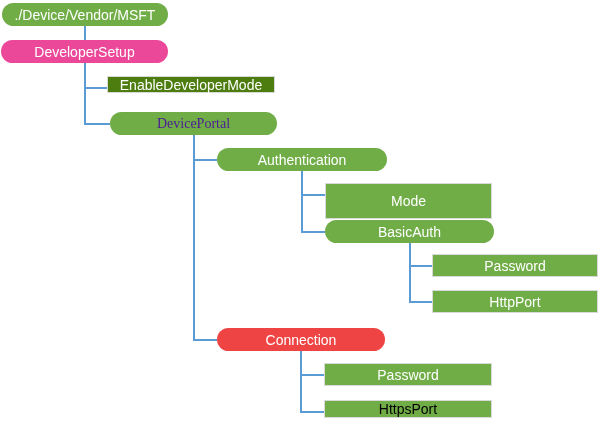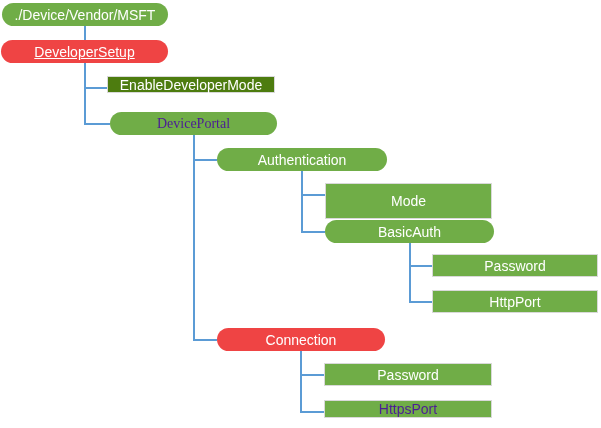--- a/index.html
+++ b/index.html
@@ -60,21 +60,21 @@
     <div class="edge" style="left: 409px; top: 265px; width: 23px; height: 2px; background: rgb(91, 155, 213);"></div>
     <div class="edge" style="left: 409px; top: 243px; width: 2px; height: 60px; background: rgb(91, 155, 213);"></div>
     <div class="edge" style="left: 409px; top: 301px; width: 23px; height: 2px; background: rgb(91, 155, 213);"></div>
     <div class="edge" style="left: 300px; top: 351px; width: 2px; height: 25px; background: rgb(91, 155, 213);"></div>
     <div class="edge" style="left: 300px; top: 374px; width: 24px; height: 2px; background: rgb(91, 155, 213);"></div>
     <div class="edge" style="left: 300px; top: 351px; width: 2px; height: 62px; background: rgb(91, 155, 213);"></div>
     <div class="edge" style="left: 300px; top: 411px; width: 24px; height: 2px; background: rgb(91, 155, 213);"></div>
     <div class="node pill" style="left: 2px; top: 3px; width: 166px; height: 23px; background: rgb(112, 173, 71); color: rgb(255, 255, 255);">
       <span>./Device/Vendor/MSFT</span>
     </div>
-    <div class="node pill" style="left: 1px; top: 40px; width: 167px; height: 23px; background: #ef4444; color: rgb(255, 255, 255); text-decoration: underline;">
+    <div class="node pill" style="left: 1px; top: 40px; width: 167px; height: 23px; background: #ec4899; color: rgb(255, 255, 255);">
       <span>DeveloperSetup</span>
     </div>
     <div class="node rect" style="left: 107px; top: 76px; width: 168px; height: 17px; background: #4d7c0f; color: rgb(255, 255, 255); border-color: rgb(217, 217, 217);">
       <span>EnableDeveloperMode</span>
     </div>
     <div class="node pill" style="left: 110px; top: 112px; width: 167px; height: 23px; background: rgb(112, 173, 71); color: #4c1d95; font-family: Liberation Serif, serif;">
       <span>DevicePortal</span>
     </div>
     <div class="node pill" style="left: 217px; top: 148px; width: 170px; height: 23px; background: rgb(112, 173, 71); color: rgb(255, 255, 255);">
       <span>Authentication</span>
@@ -90,16 +90,16 @@
     </div>
     <div class="node rect" style="left: 432px; top: 290px; width: 166px; height: 23px; background: rgb(112, 173, 71); color: rgb(255, 255, 255); border-color: rgb(217, 217, 217);">
       <span>HttpPort</span>
     </div>
     <div class="node pill" style="left: 217px; top: 328px; width: 168px; height: 23px; background: #ef4444; color: rgb(255, 255, 255);">
       <span>Connection</span>
     </div>
     <div class="node rect" style="left: 324px; top: 363px; width: 168px; height: 23px; background: rgb(112, 173, 71); color: rgb(255, 255, 255); border-color: rgb(217, 217, 217);">
       <span>Password</span>
     </div>
-    <div class="node rect" style="left: 324px; top: 400px; width: 168px; height: 18px; background: rgb(112, 173, 71); color: #4c1d95; border-color: rgb(217, 217, 217);">
+    <div class="node rect" style="left: 324px; top: 400px; width: 168px; height: 18px; background: rgb(112, 173, 71); color: #000000; border-color: rgb(217, 217, 217);">
       <span>HttpsPort</span>
     </div>
   </div>
 
 </body></html>

